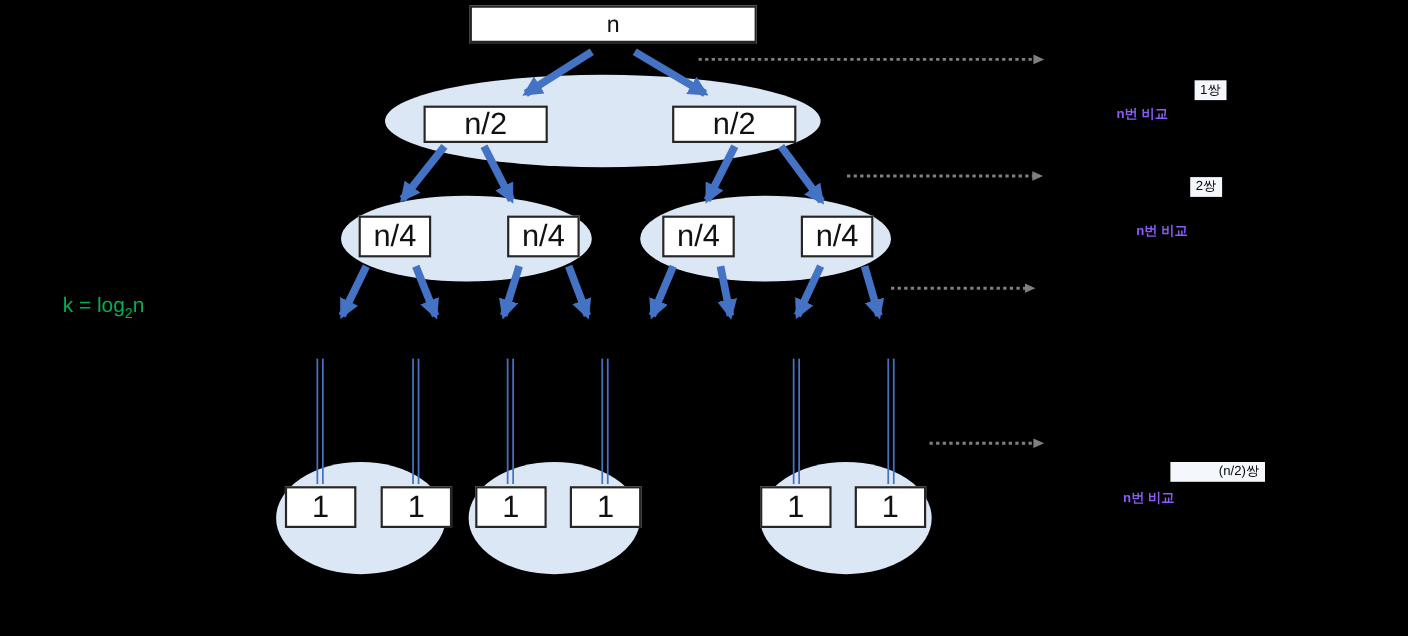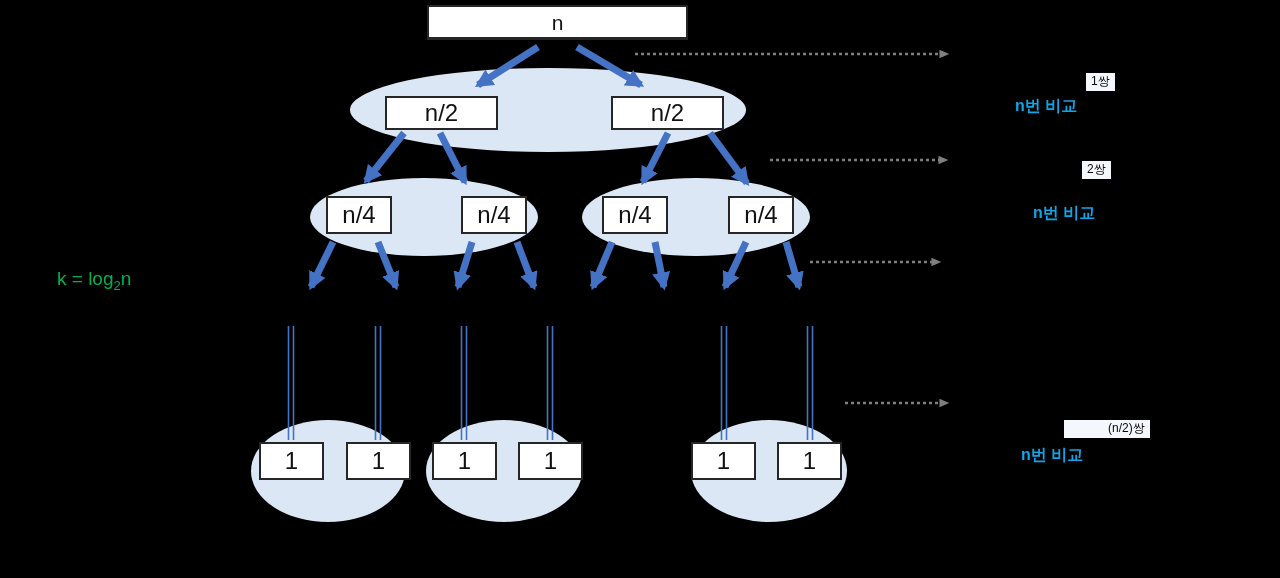--- a/index.html
+++ b/index.html
@@ -4,39 +4,39 @@
 <style>
   html,body{margin:0;padding:0;background:#000;}
   .stage{
     position:relative;width:1280px;height:578px;background:#000;overflow:hidden;
     font-family:"Liberation Sans","DejaVu Sans",sans-serif;
   }
   .layer{position:absolute;left:0;top:0;}
   .node{
     position:absolute;box-sizing:border-box;background:#ffffff;border:2px solid #262626;
     display:flex;align-items:center;justify-content:center;
-    color:#111;font-size:24px;line-height:1;z-index:3;
+    color:#111;font-size:28px;line-height:1;z-index:3;
   }
   .root{left:427px;top:5px;width:261px;height:35px;font-size:21px;border-bottom-width:3px;}
   .l1a{left:385px;top:96px;width:113px;height:34px;}
   .l1b{left:611px;top:96px;width:113px;height:34px;}
   .l2a{left:326px;top:196px;width:66px;height:38px;}
   .l2b{left:461px;top:196px;width:66px;height:38px;}
   .l2c{left:602px;top:196px;width:66px;height:38px;}
   .l2d{left:728px;top:196px;width:66px;height:38px;}
   .leaf{width:65px;height:38px;top:442px;}
   .lf1{left:259px;} .lf2{left:346px;} .lf3{left:432px;}
   .lf4{left:518px;} .lf5{left:691px;} .lf6{left:777px;}
   .pair-label{
     position:absolute;z-index:4;background:#f4f7fc;color:#0a0a0a;
     font-size:12px;padding:2px 5px;line-height:1.15;white-space:nowrap;
   }
   .cmp-label{
-    position:absolute;z-index:4;color:#0ea5e9;font-weight:bold;
-    font-size:16px;line-height:1.15;white-space:nowrap;
+    position:absolute;z-index:4;color:#8b5cf6;font-weight:bold;
+    font-size:12px;line-height:1.15;white-space:nowrap;
   }
   .p0{left:1086px;top:73px;} .c0{left:1015px;top:97px;}
   .p1{left:1082px;top:161px;} .c1{left:1033px;top:204px;}
   .p2{left:1064px;top:420px;padding-left:44px;} .c2{left:1021px;top:446px;}
   .formula{
     position:absolute;left:57px;top:268px;z-index:4;color:#00b050;
     font-weight:normal;font-size:19px;white-space:nowrap;
   }
   .formula sub{font-size:13px;}
 </style>

